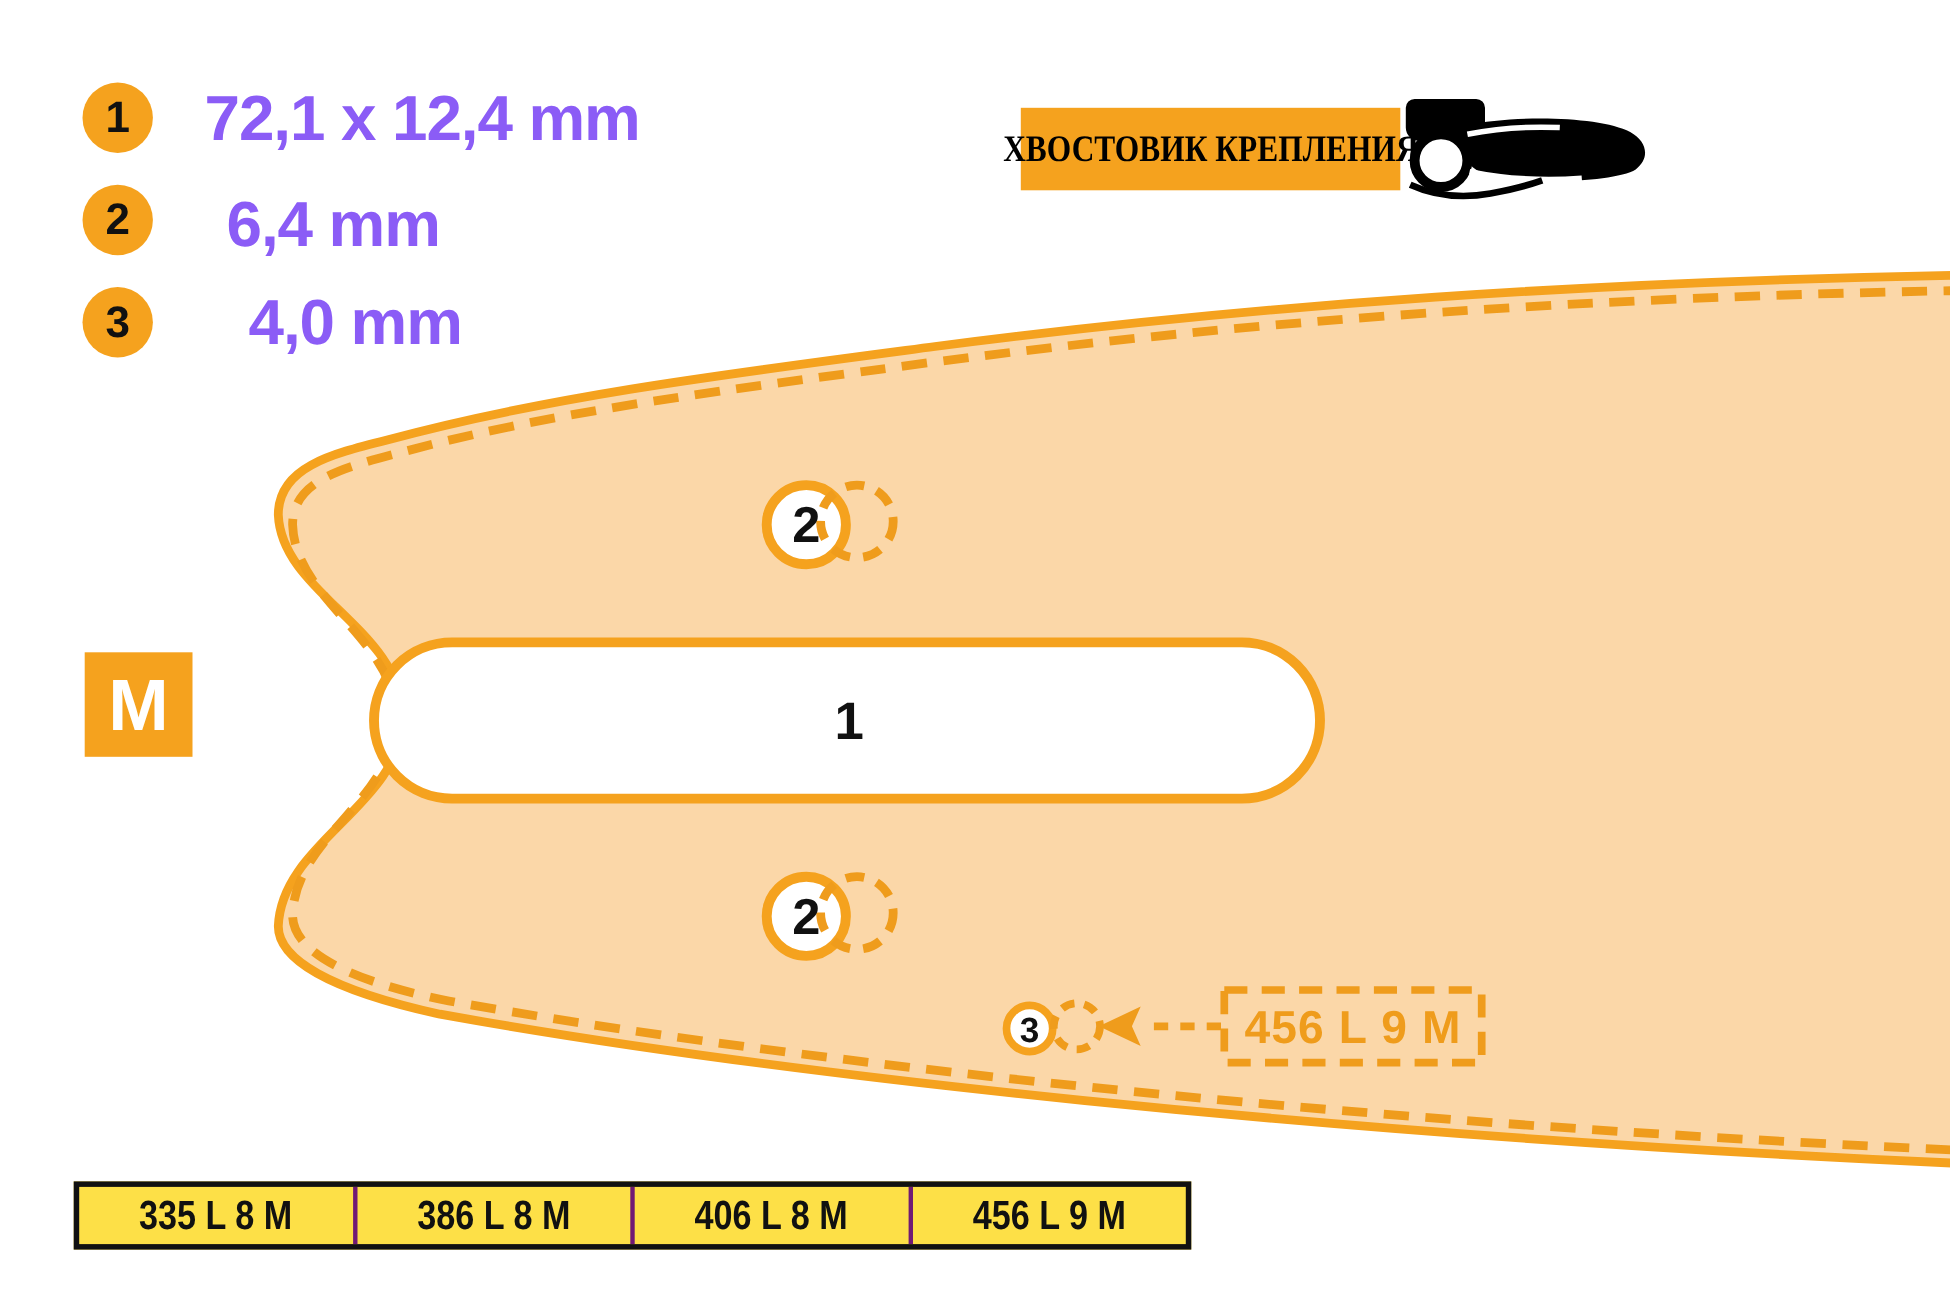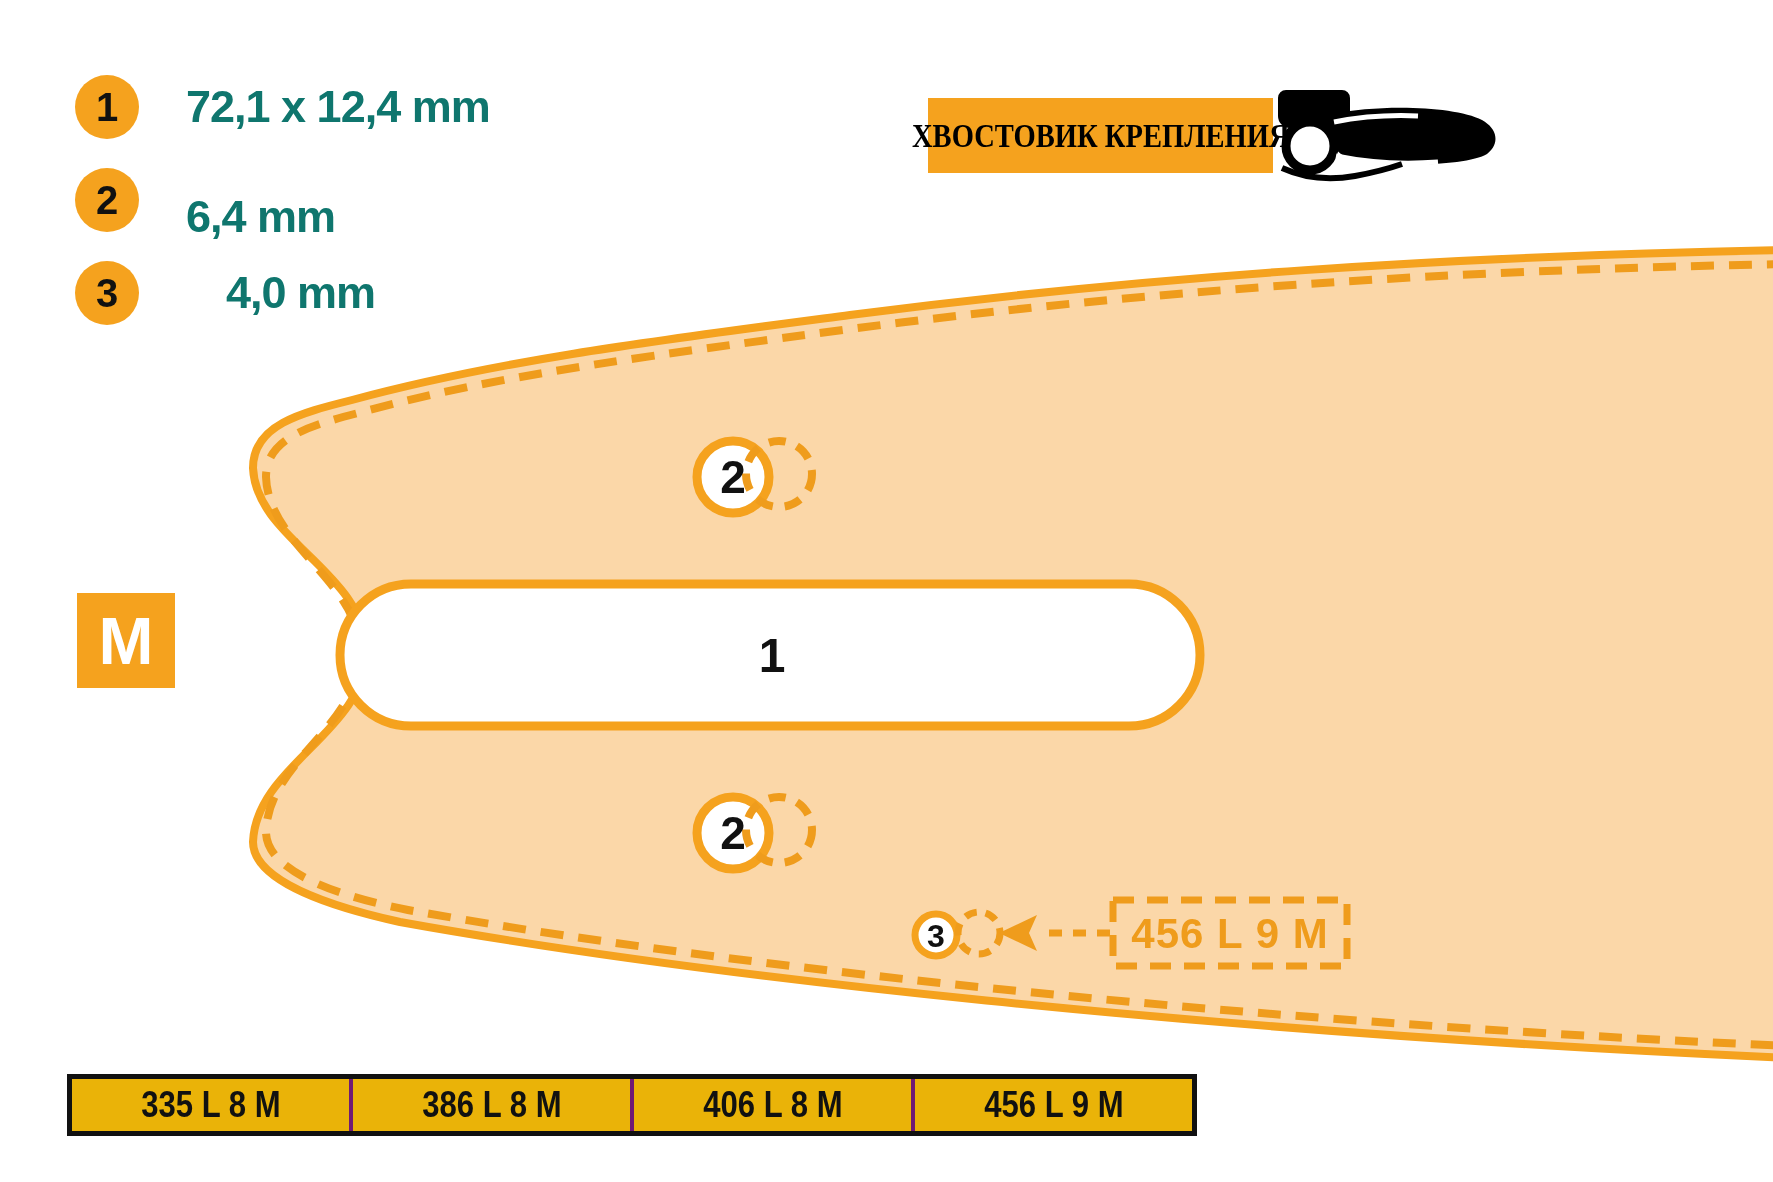--- a/index.html
+++ b/index.html
@@ -8,43 +8,43 @@
     overflow:hidden;font-family:"Liberation Sans",sans-serif;
   }
   
   .legend-marker{
     position:absolute;width:64px;height:64px;border-radius:50%;
     background:#F5A21E;color:#111;display:flex;align-items:center;justify-content:center;
     font-size:40px;font-weight:bold;
   }
   .legend-value{
     position:absolute;left:186px;height:64px;display:flex;align-items:center;
-    color:#0f766e;font-size:45px;font-weight:bold;letter-spacing:-1px;white-space:nowrap;
+    color:#8b5cf6;font-size:58px;font-weight:bold;letter-spacing:-1px;white-space:nowrap;
   }
   
   .title-box{
     position:absolute;left:928px;top:98px;width:345px;height:75px;background:#F5A21E;
     display:flex;align-items:center;justify-content:center;font-family:Liberation Serif, serif;
   }
   .title-box span{font-size:34px;font-weight:bold;color:#000;white-space:nowrap;}
   .condensed{display:inline-block;transform:scaleX(0.84);transform-origin:center;}
   .icon-wrap{position:absolute;left:1270px;top:86px;width:232px;height:100px;}
   
   .badge-m{
     position:absolute;left:77px;top:593px;width:98px;height:95px;background:#F5A21E;
     display:flex;align-items:center;justify-content:center;
   }
   .badge-m span{color:#fff;font-size:66px;font-weight:bold;}
   
   .diagram-svg{position:absolute;left:0;top:0;}
   .diagram-svg text{font-family:"Liberation Sans",sans-serif;font-weight:bold;}
   
   .compat-table{
-    position:absolute;left:67px;top:1074px;width:1130px;height:62px;
-    display:flex;border:5px solid #111;background:#eab308;box-sizing:border-box;
+    position:absolute;left:67px;top:1074px;width:1016px;height:62px;
+    display:flex;border:5px solid #111;background:#fde047;box-sizing:border-box;
   }
   .compat-cell{
     flex:1 1 0;display:flex;align-items:center;justify-content:center;
     border-left:4px solid #701a75;overflow:hidden;
   }
   .compat-cell:first-child{border-left:none;}
   .compat-cell span{font-size:37px;font-weight:bold;color:#111;white-space:nowrap;}
 </style>
 </head>
 <body>
@@ -96,21 +96,21 @@
   </svg>
 
   <div class="legend-marker" style="left:75px;top:75px;">
     <span>1</span>
   </div>
   <div class="legend-value" style="top:75px;">72,1 x 12,4 mm</div>
 
   <div class="legend-marker" style="left:75px;top:168px;">
     <span>2</span>
   </div>
-  <div class="legend-value" style="top:185px;">6,4 mm</div>
+  <div class="legend-value" style="top:172px;margin-left:20px;">6,4 mm</div>
 
   <div class="legend-marker" style="left:75px;top:261px;">
     <span>3</span>
   </div>
   <div class="legend-value" style="top:261px;margin-left:40px;">4,0 mm</div>
 
   <div class="title-box">
     <span class="condensed">ХВОСТОВИК КРЕПЛЕНИЯ</span>
   </div>
 

